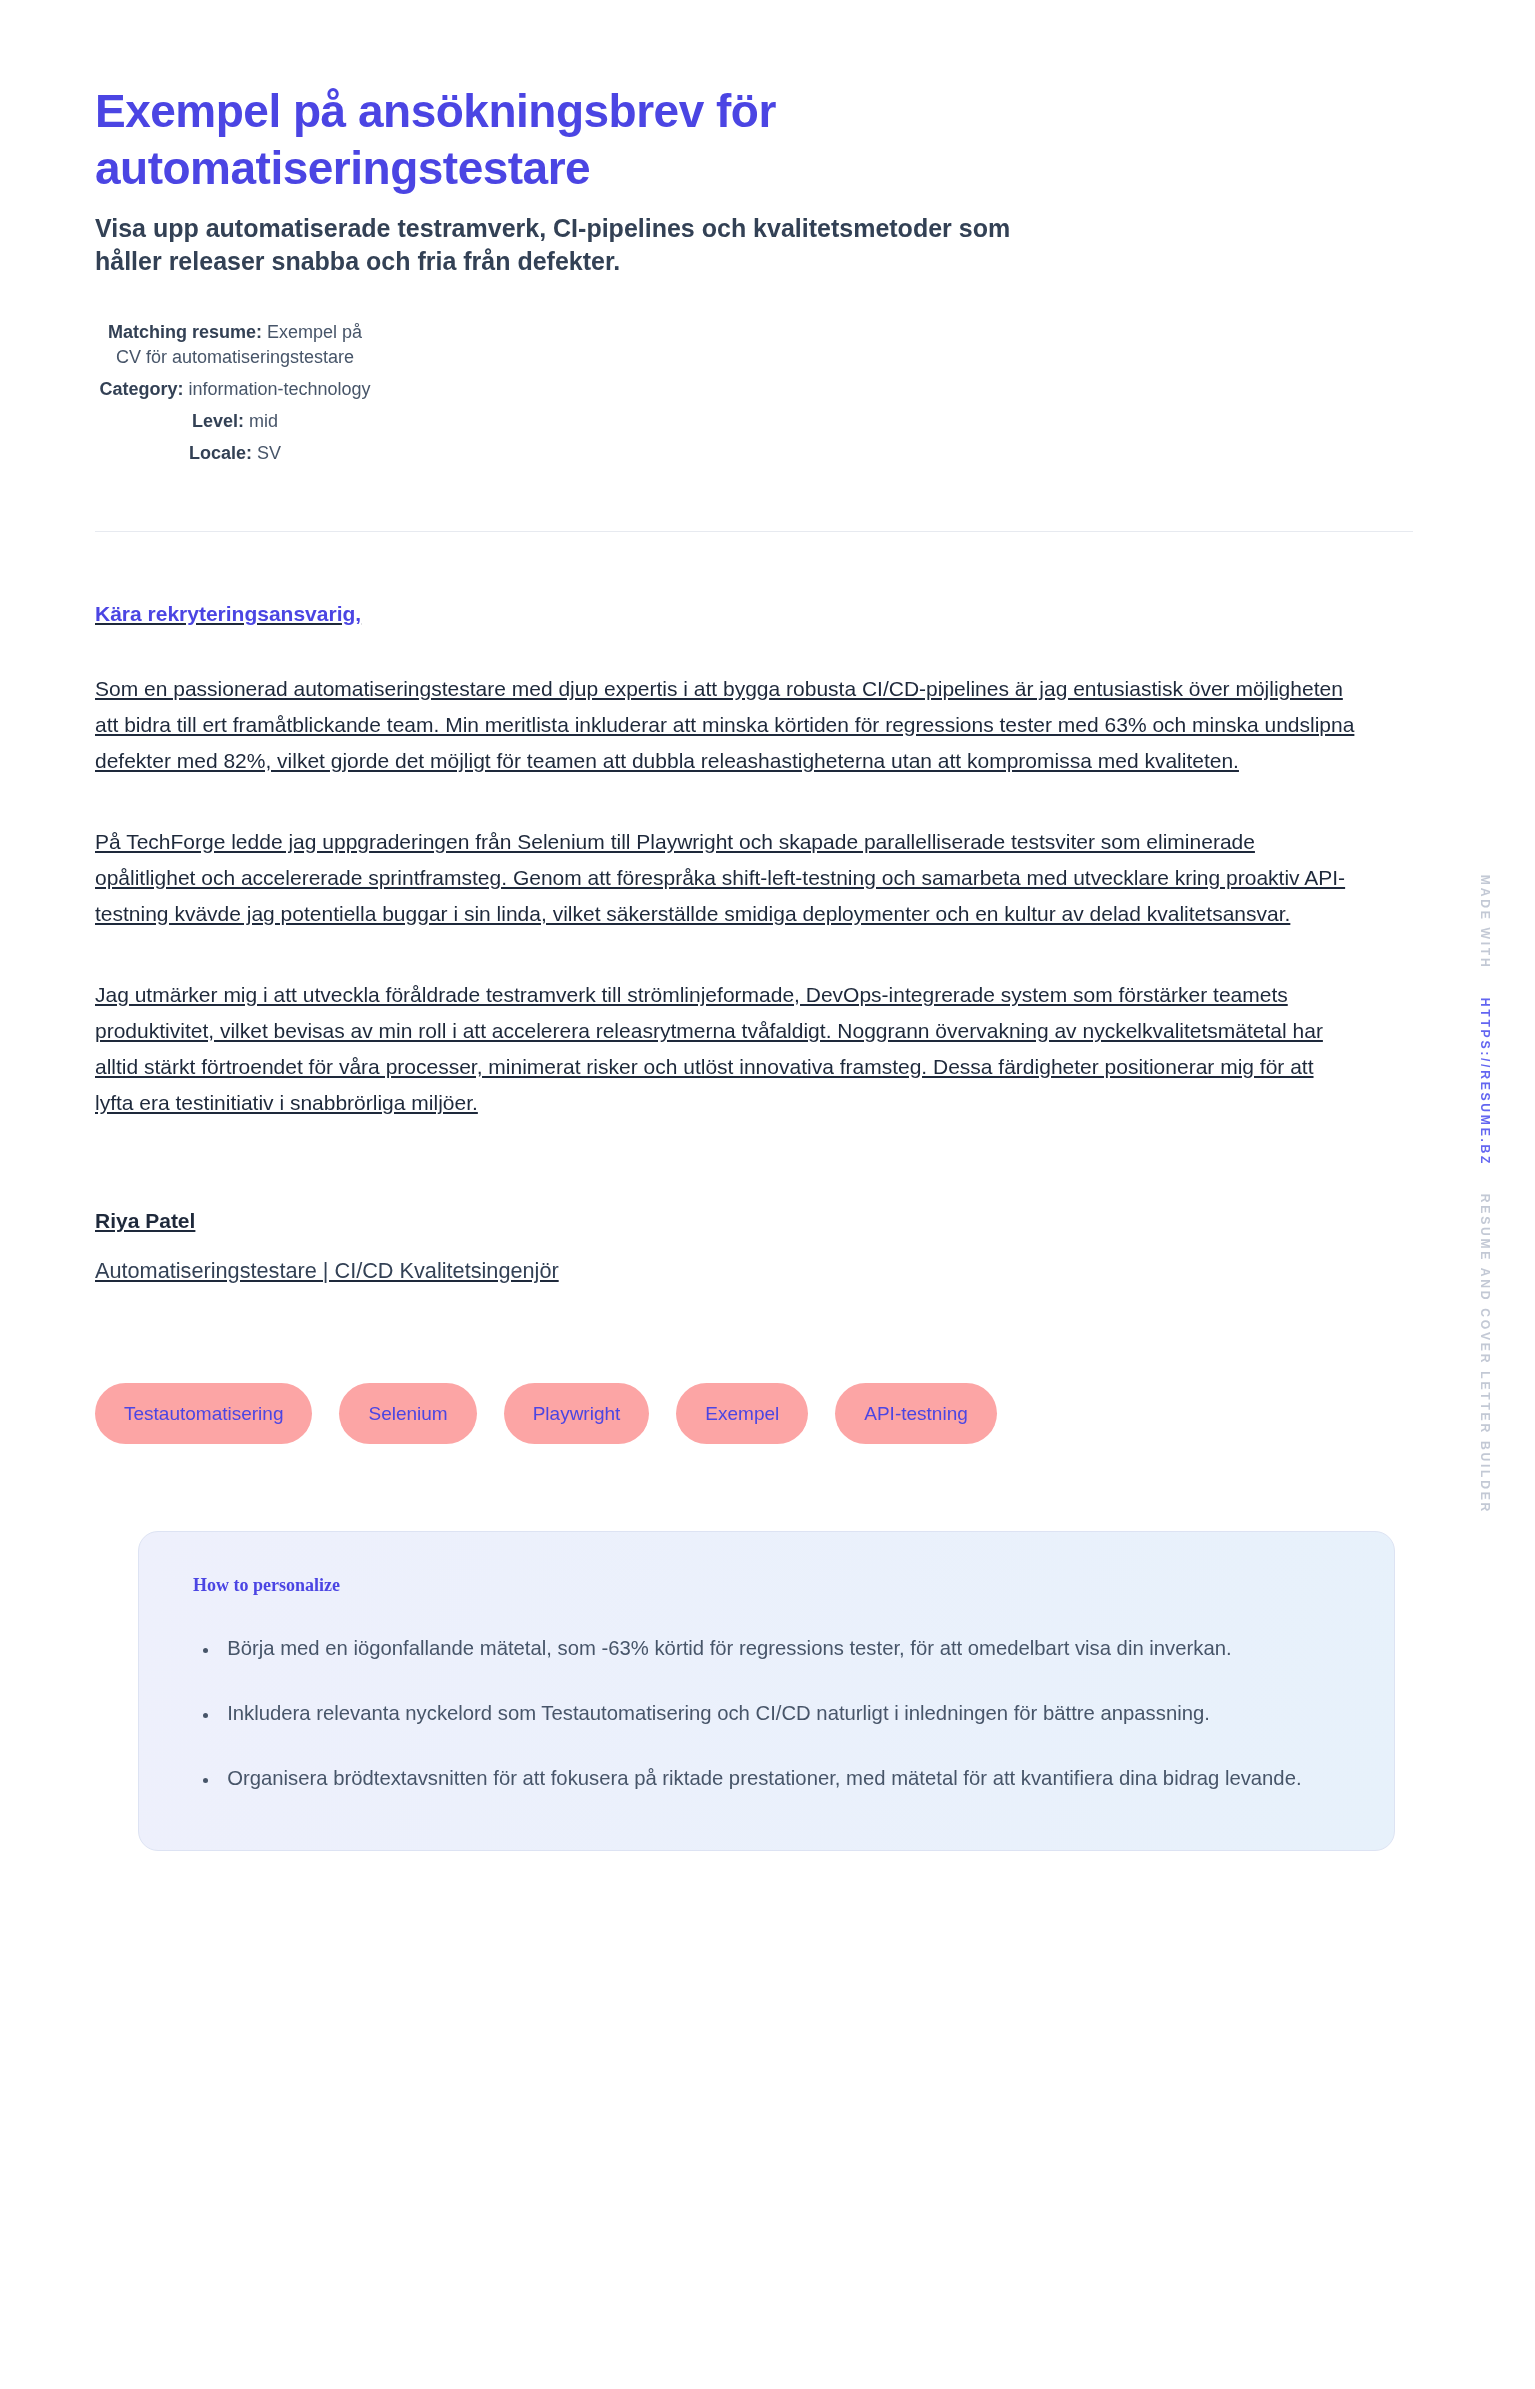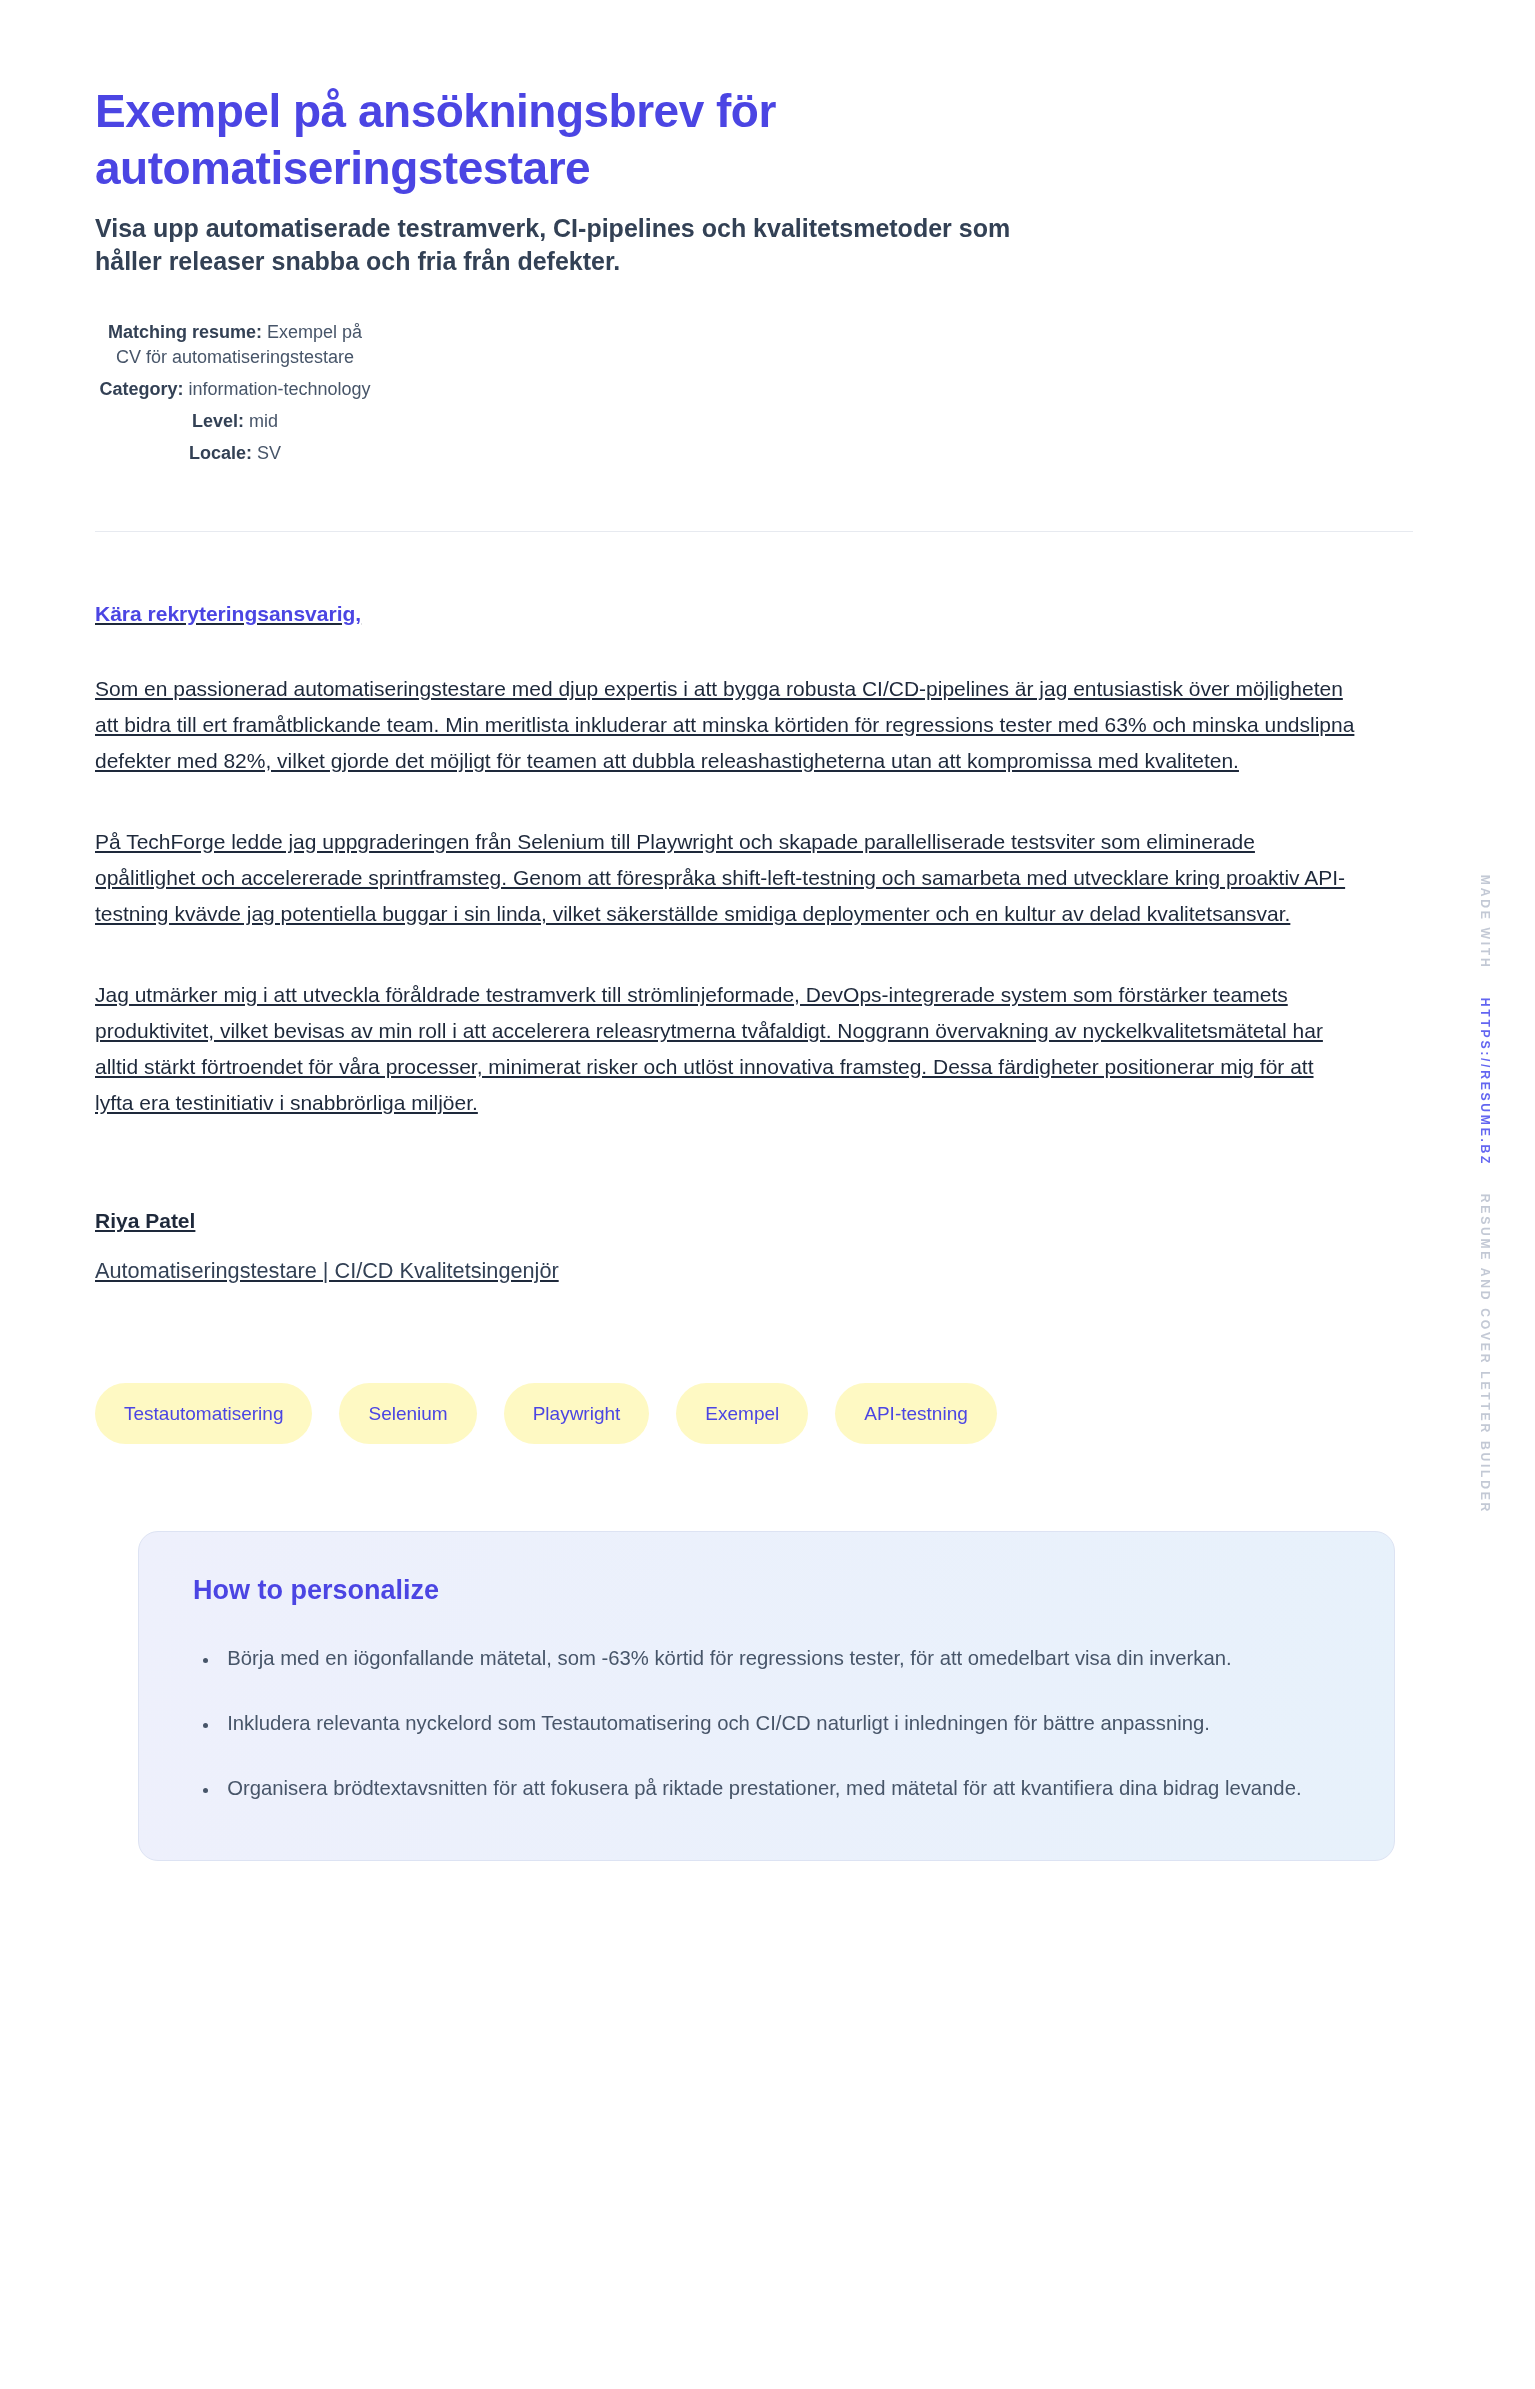--- a/index.html
+++ b/index.html
@@ -84,41 +84,42 @@
   }
   
   .tags {
     margin-top: 99px;
     display: flex;
     gap: 27px;
     flex-wrap: wrap;
   }
   .tag {
     display: inline-block;
-    background: #fef9c3;
+    background: #fca5a5;
     color: #4b45e3;
     font-size: 19px;
     line-height: 1;
     padding: 21px 29px;
     border-radius: 902px;
   }
   
   .tips-card {
     margin-top: 87px;
     margin-left: 43px;
     width: 1257px;
     border-radius: 20px;
     border: 0.9px solid #dde3f3;
     background: linear-gradient(100deg, #eef0fc 0%, #e7f1fb 100%);
     padding: 43px 54px 52px 54px;
   }
   .tips-title {
-    font-size: 27px;
-    font-weight: 700;
-    color: #4b45e3;
+    font-size: 18px;
+    font-weight: 700;
+    color: #4b45e3;
+    font-family: Liberation Serif, serif;
   }
   .tips-list {
     margin-top: 32.5px;
     padding-left: 27px;
     list-style: disc;
   }
   .tips-list li {
     font-size: 20.3px;
     line-height: 40px;
     color: #475569;

